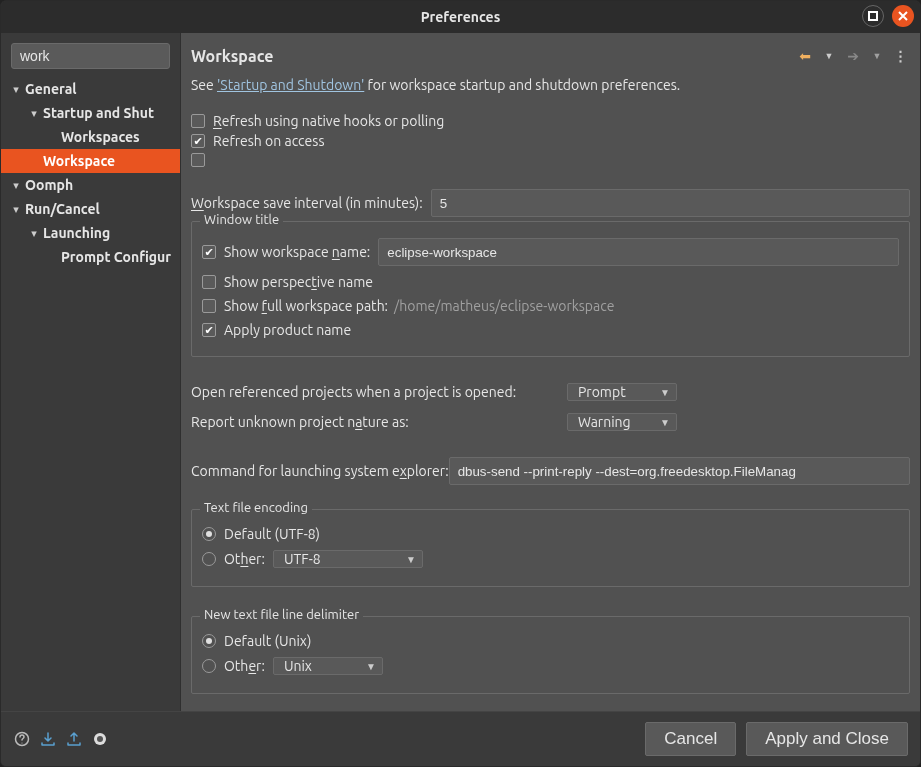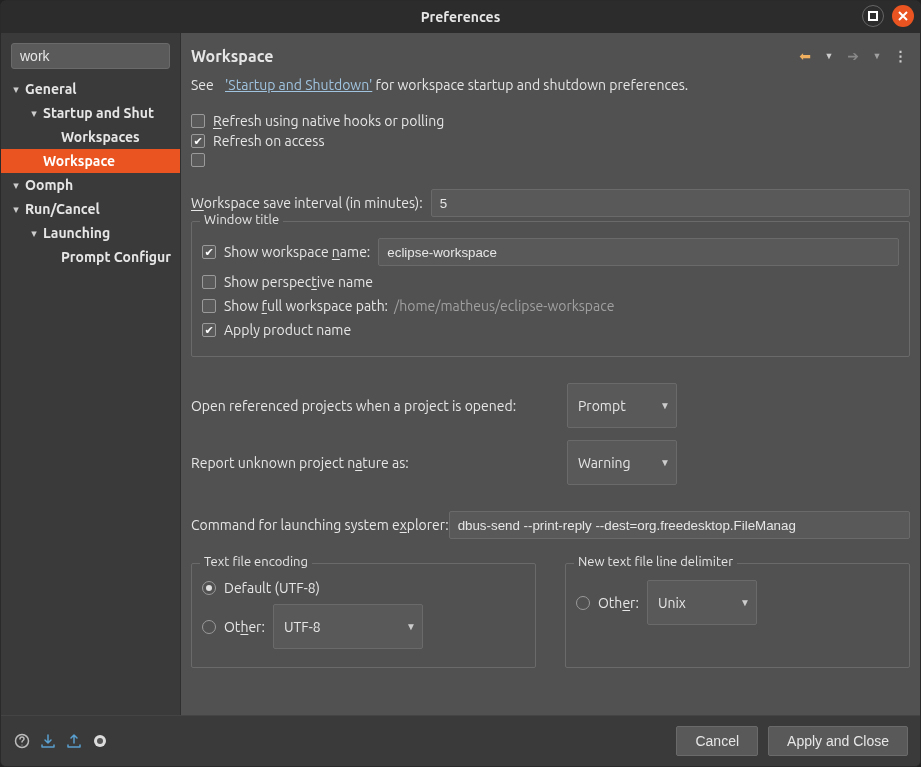--- a/index.html
+++ b/index.html
@@ -51,44 +51,44 @@
   .content-head{display:flex;align-items:center;padding:10px 6px 4px 6px;}
   .content-head h1{margin:0;font-size:16px;font-weight:700;flex:1;}
   .nav-icons{display:flex;align-items:center;gap:6px;color:#ccc;}
   .nav-icons .ico{width:18px;height:18px;display:flex;align-items:center;justify-content:center;cursor:pointer;}
   .arrow-back{color:#f0b060;}
   .arrow-fwd{color:#888;}
   .triangle-down{font-size:9px;}
   .dots{font-weight:700;letter-spacing:1px;}
   .content-scroll{flex:1;overflow:hidden;padding:4px 6px 0 6px;}
   .intro{margin:4px 0 20px 0;}
-  .intro a{color:var(--link);text-decoration:underline;margin-left:8px;}
+  .intro a{color:var(--link);text-decoration:underline;}
   .row{display:flex;align-items:center;margin:4px 0;}
   .cb{width:14px;height:14px;border:1px solid #9a9a9a;border-radius:2px;margin-right:8px;display:inline-flex;align-items:center;justify-content:center;background:#5a5a5a;}
   .cb.checked::after{content:"✔";font-size:11px;color:#fff;line-height:1;}
   .uline{text-decoration:underline;text-underline-offset:2px;}
   .label-inline{margin-right:8px;}
   .txt{background:var(--bg-input2);border:1px solid var(--border);color:var(--fg);padding:3px 8px;height:28px;border-radius:2px;}
   .txt.wide{flex:1;min-width:0;}
   .fieldset{border:1px solid var(--border);border-radius:2px;padding:10px 10px 12px 10px;position:relative;}
   .fieldset .legend{position:absolute;top:-10px;left:8px;background:var(--bg-panel);padding:0 4px;font-size:13px;}
   .readonly-path{color:var(--fg-muted);margin-left:6px;}
   .gap18{height:22px;}
-  .select{display:inline-flex;align-items:center;background:var(--bg-button);border:1px solid var(--border);border-radius:2px;padding:0 6px 0 10px;height:45px;min-width:110px;justify-content:space-between;cursor:pointer;}
+  .select{display:inline-flex;align-items:center;background:var(--bg-button);border:1px solid var(--border);border-radius:2px;padding:0 6px 0 10px;height:18px;min-width:110px;justify-content:space-between;cursor:pointer;}
   .select .tri{font-size:10px;color:#ccc;margin-left:14px;}
   .radio{width:14px;height:14px;border:1px solid #9a9a9a;border-radius:7px;margin-right:8px;display:inline-flex;align-items:center;justify-content:center;}
   .radio.checked::after{content:"";width:6px;height:6px;border-radius:3px;background:#e0e0e0;}
-  .two-col{display:flex;gap:29px;margin-top:24px;}
+  .two-col{display:flex;gap:29px;margin-top:24px;flex-direction:column;}
   .two-col .fieldset{flex:1;margin-top:0;}
   .row-pad{padding:2px 0;}
   .footer{border-top:1px solid #444;padding:10px 12px;display:flex;align-items:center;background:var(--bg-window);}
   .footer-left{display:flex;gap:8px;align-items:center;}
   .footer-left .fico{width:18px;height:18px;display:flex;align-items:center;justify-content:center;cursor:pointer;}
   .footer-spacer{flex:1;}
-  .btn{background:var(--bg-button);border:1px solid var(--border);color:var(--fg);padding:6px 18px;border-radius:2px;cursor:pointer;font-size:14px;}
+  .btn{background:var(--bg-button);border:1px solid var(--border);color:var(--fg);padding:6px 18px;border-radius:2px;cursor:pointer;font-size:17px;}
   .btn+.btn{margin-left:10px;}
   .muted{color:var(--fg-muted);}
   .cmd-row{margin-top:26px;display:flex;align-items:center;}
 </style>
 </head>
 <body>
 
 <div class="window">
 
   <div class="titlebar">
@@ -249,20 +249,24 @@
               <span class="label-inline">Ot<span class="uline">h</span>er:</span>
               <div class="select" style="min-width:150px;">
                 <span>UTF-8</span>
                   <span class="tri">▼</span>
               </div>
             </div>
           </div>
           <div class="fieldset">
             <div class="legend">New text file line delimiter</div>
             <div class="row row-pad">
+              <span class="radio checked"></span>
+              <span>Default (Unix)</span>
+            </div>
+            <div class="row row-pad">
               <span class="radio"></span>
               <span class="label-inline">Oth<span class="uline">e</span>r:</span>
               <div class="select" style="min-width:110px;">
                 <span>Unix</span>
                   <span class="tri">▼</span>
               </div>
             </div>
           </div>
         </div>
 

